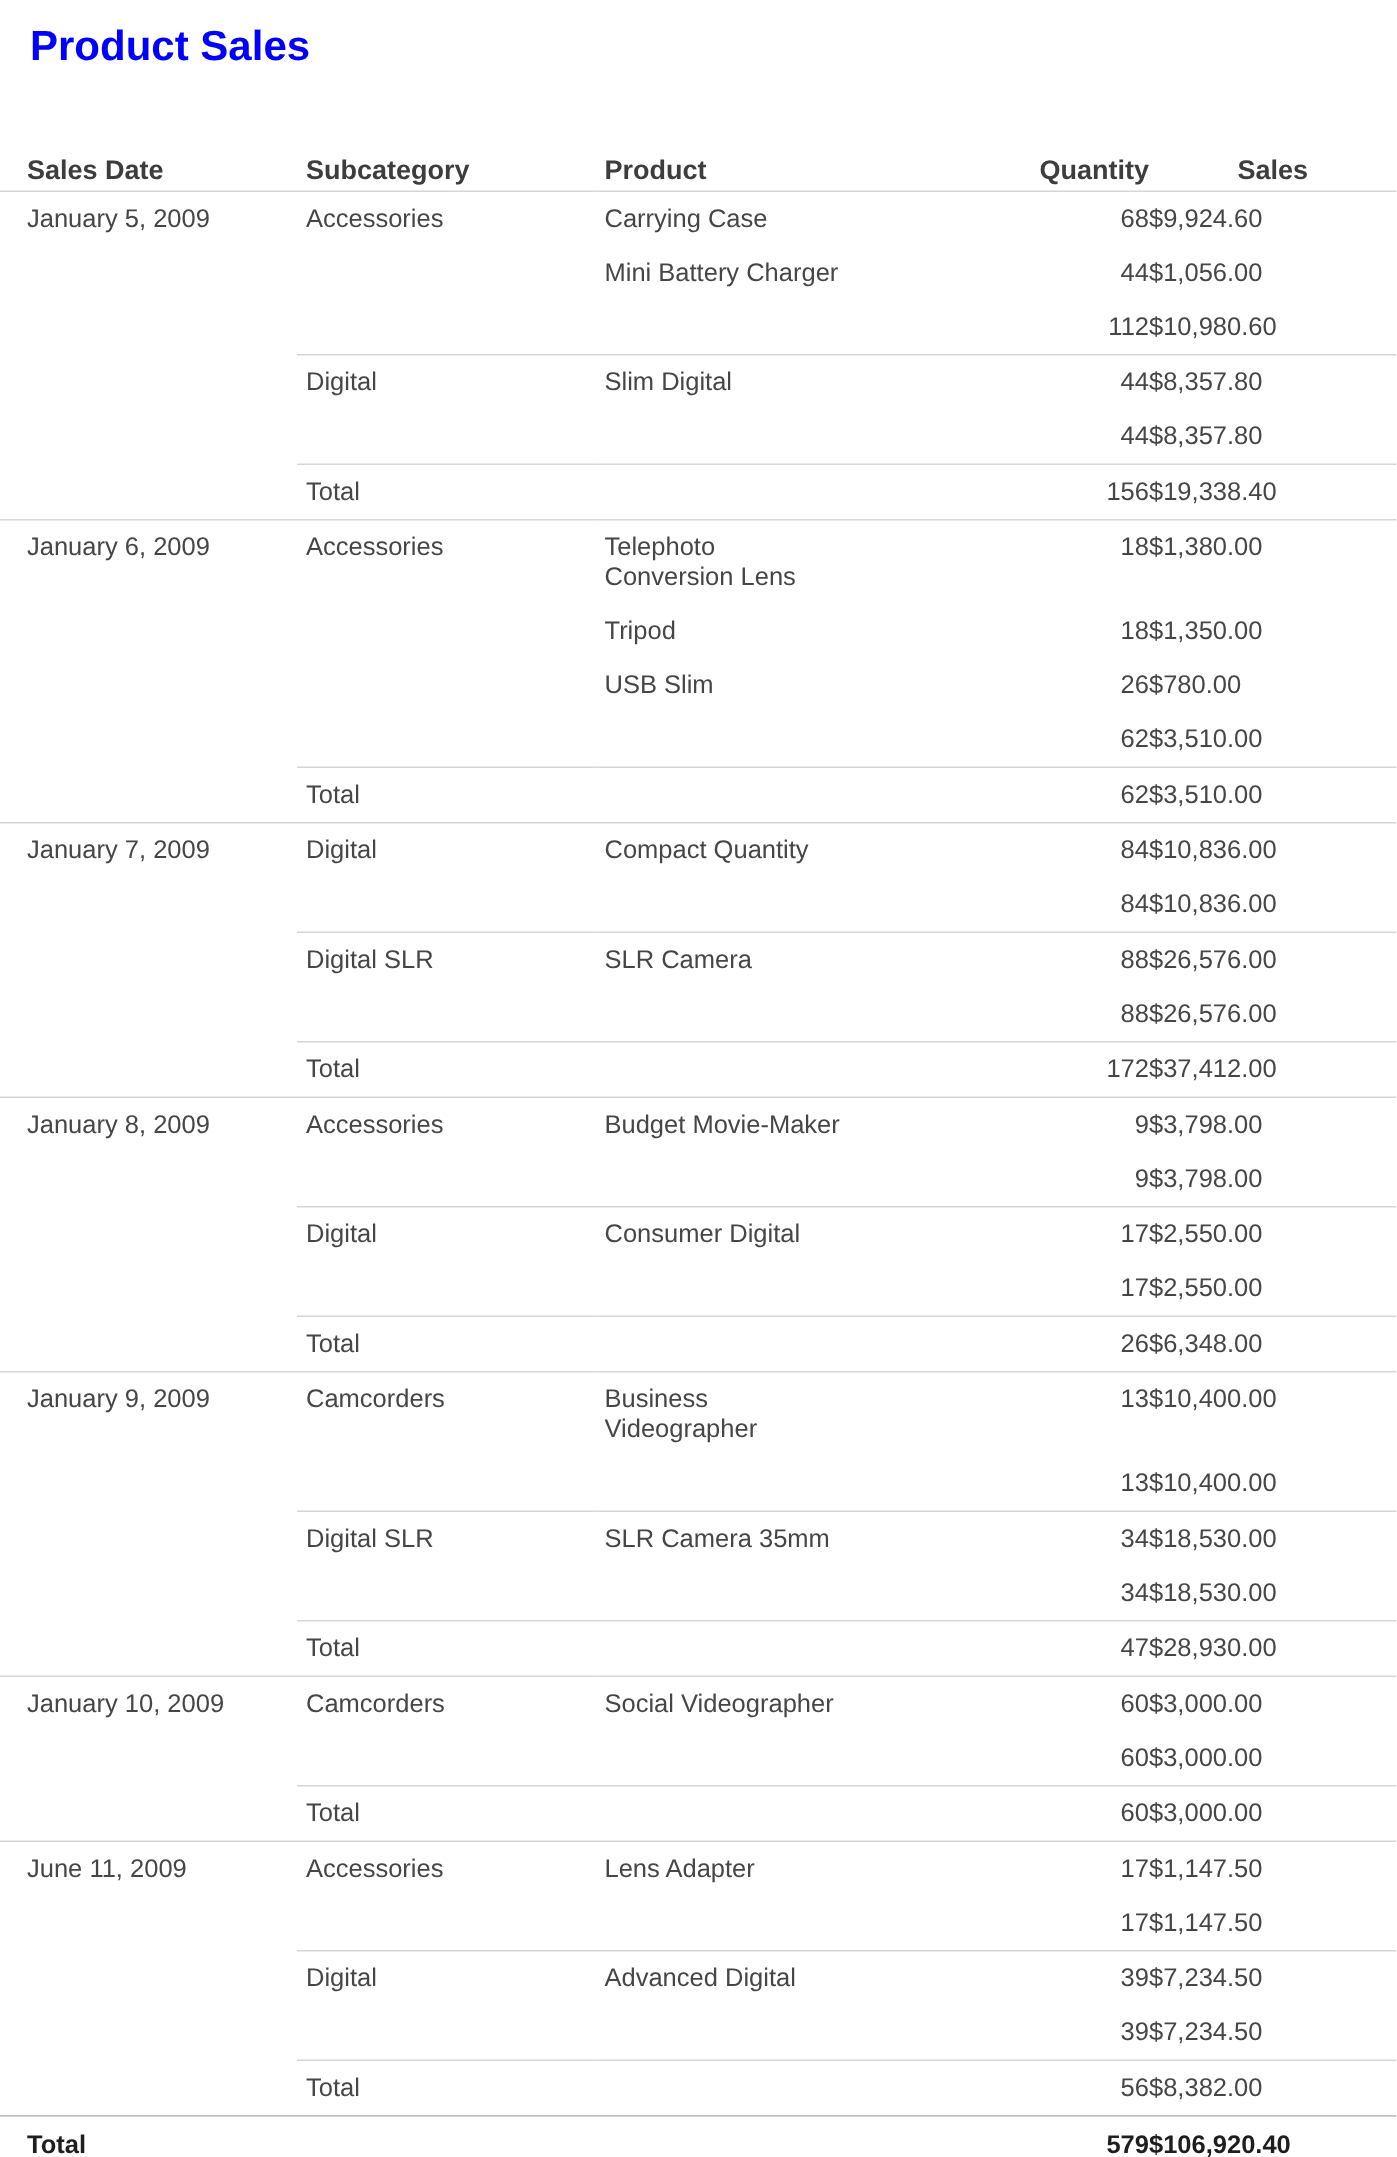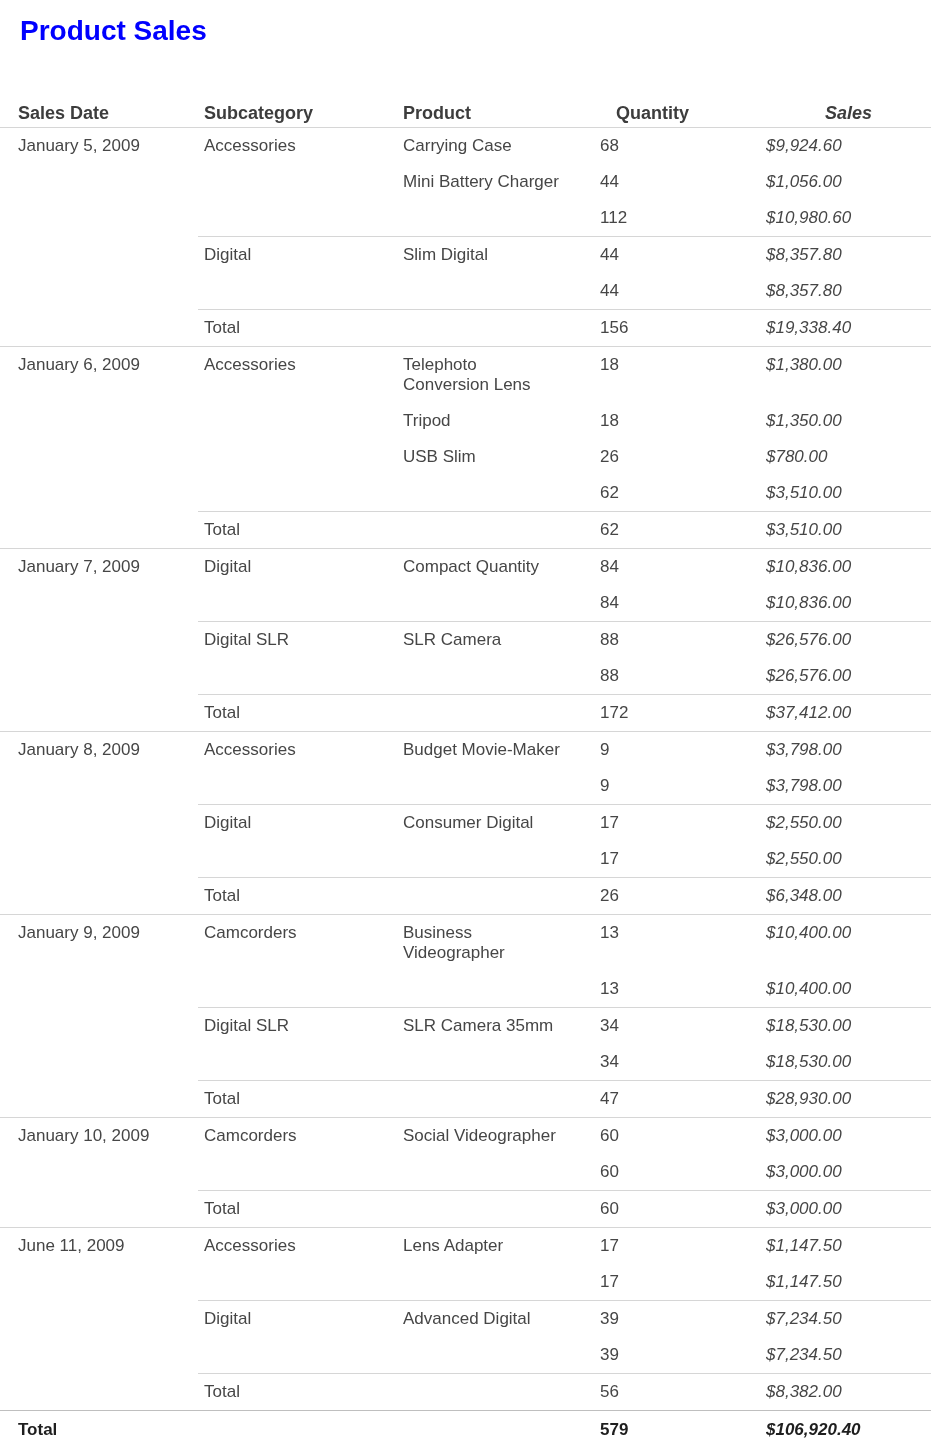--- a/index.html
+++ b/index.html
@@ -33,33 +33,33 @@
     color:var(--body-text);
     font-weight:400;
     padding:8px 0;
     overflow:hidden;
   }
   thead th{
     font-size:18px;
     line-height:22px;
     font-weight:700;
     color:var(--header-text);
-    padding:3px 16px;
+    padding:3px 0;
     border-bottom:1px solid var(--grid-line);
     text-align:left;
   }
   .c1{width:198px;}
   .c2{width:201px;}
   .c3{width:201px;margin-top:42px;}
   .c4{width:166px;}
-  .c5{width:165px;font-style:italic;}
+  .c5{width:165px;}
   th.c1,td.c1{padding-left:18px;text-align:left;}
   th.c2,td.c2{padding-left:6px;text-align:left;}
   th.c3,td.c3{padding-left:4px;text-align:left;}
-  th.c4,td.c4{text-align:left;}
+  th.c4,td.c4{text-align:right;}
   td.c5{text-align:left;padding-right:13px;}
   th.c5{text-align:center;}
   td.c3{white-space:pre-line;}
   tr.subtotal td:not(.c1){border-bottom:1px solid var(--grid-line);}
   tr.group-total td{border-bottom:1px solid var(--grid-line);}
   tr.group-total.last td{border-bottom:1px solid var(--grand-line);}
   tr.grand-total td{
     font-weight:700;
     color:var(--total-text);
     padding-top:9px;

